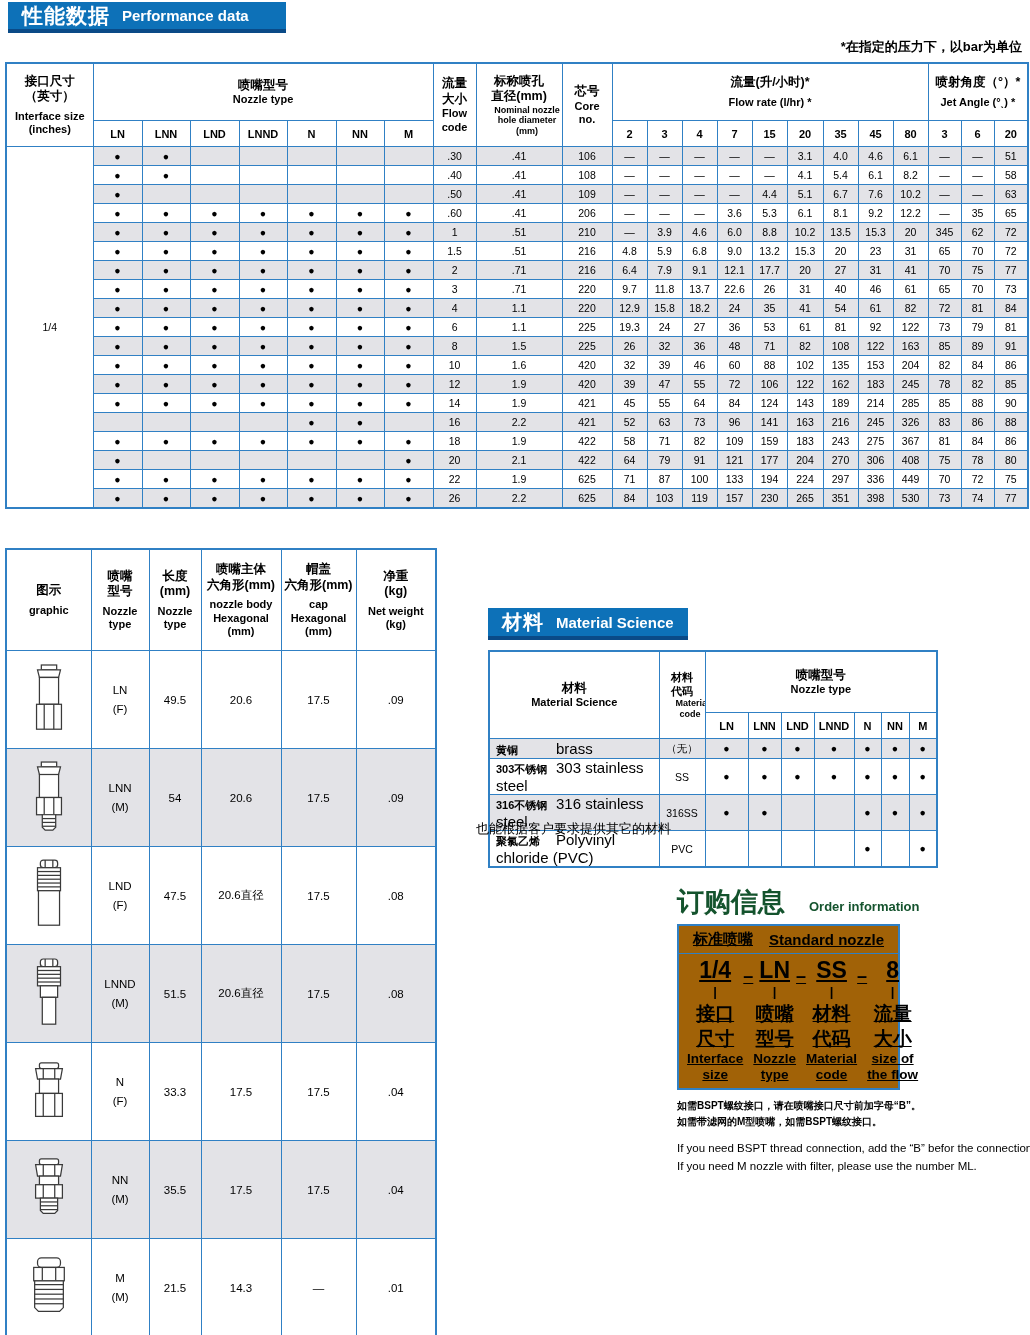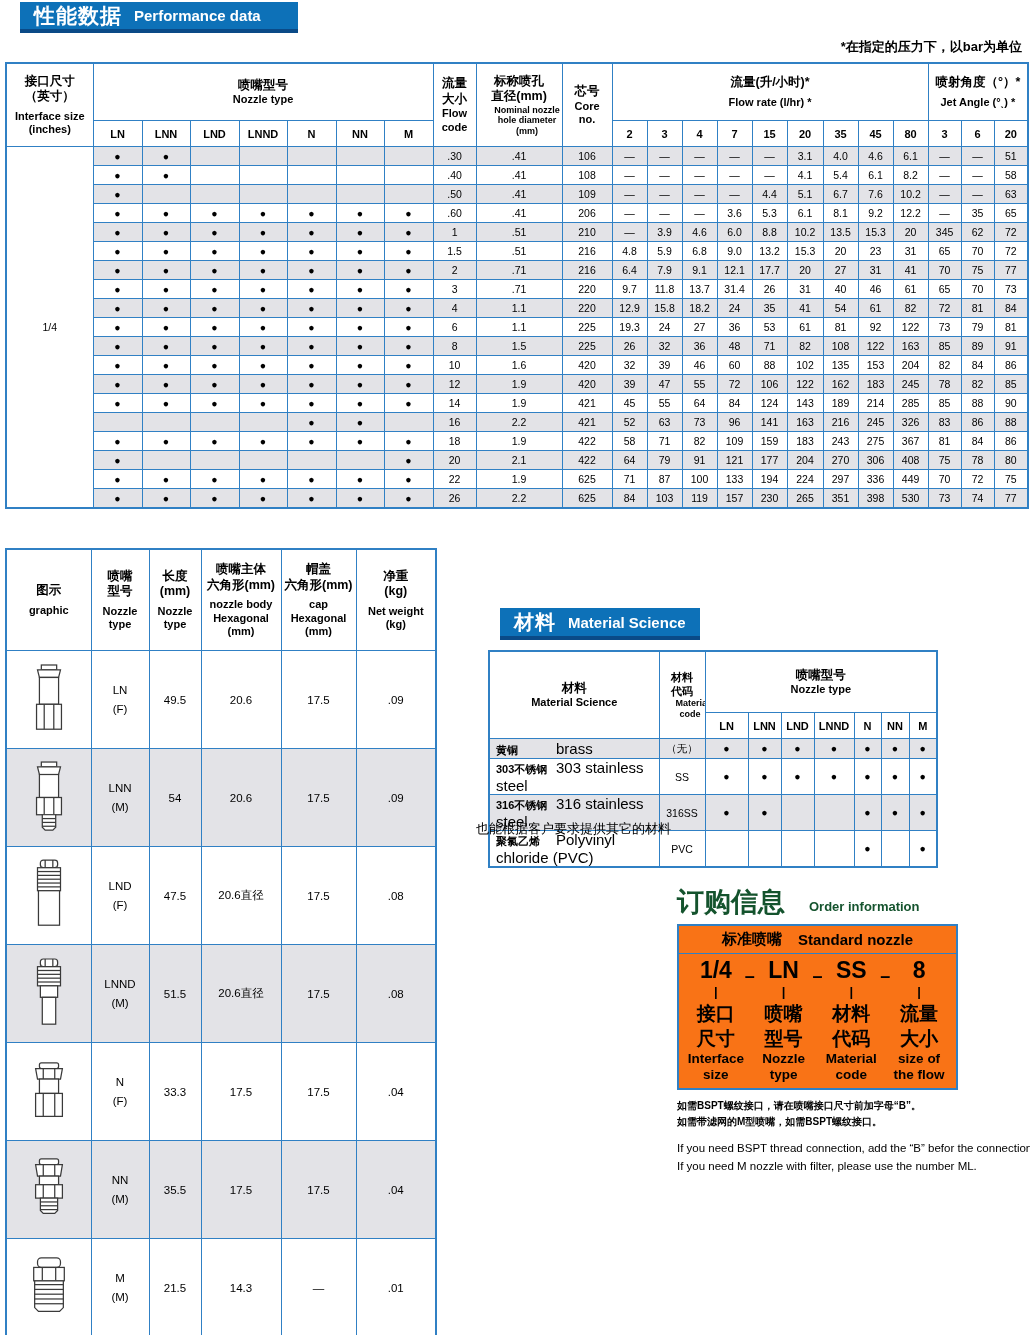--- a/index.html
+++ b/index.html
@@ -1,21 +1,21 @@
 <!DOCTYPE html>
 <html><head>
 <meta charset="utf-8">
 <style>
   html,body{margin:0;padding:0;background:#fff;}
   #page{position:relative;width:1030px;height:1335px;background:#fff;
         font-family:"Liberation Sans",sans-serif;color:#000;overflow:hidden;}
 
   
   .sec-bar{position:absolute;background:#0d71b8;border-bottom:4px solid #0a4a87;
-           color:#fff;display:flex;align-items:center;gap:12px;padding:0 14px;box-sizing:border-box;margin-left:12px;}
+           color:#fff;display:flex;align-items:center;gap:12px;padding:0 14px;box-sizing:border-box;}
   .bar-cn{font-size:21px;font-weight:bold;letter-spacing:1px;}
   .bar-en{font-size:15px;font-weight:bold;}
   #perf-bar{left:8px;top:2px;height:31px;min-width:278px;}
   #mat-bar{left:488px;top:608px;height:32px;}
   #mat-bar .bar-cn{font-size:20px;}
 
   .note{position:absolute;right:8px;top:38px;font-size:13px;font-weight:bold;}
 
   table{border-collapse:collapse;table-layout:fixed;}
   .perf,.dims,.mat{position:absolute;background:#fff;}
@@ -50,22 +50,22 @@
   .mat tbody td{height:19px;font-size:10.5px;}
   .mat .matname{text-align:left;padding-left:6px;}
   .mat .mcn{display:inline-block;width:60px;font-weight:bold;font-size:11px;}
   .mat .men{font-size:15px;}
   .mat-foot{position:absolute;left:476px;top:820px;font-size:13px;font-weight:normal;}
 
   
   .order-title{position:absolute;left:677px;top:884px;display:flex;align-items:baseline;gap:24px;color:#14532d;}
   .order-title .ot-cn{font-size:27px;font-weight:bold;}
   .order-title .ot-en{font-size:13px;font-weight:bold;}
-  .order-box{position:absolute;left:677px;top:924px;width:281px;height:166px;
-             border:2px solid #3080c4;box-sizing:border-box;background:#f97316;}
+  .order-box{position:absolute;left:677px;top:924px;width:223px;height:166px;
+             border:2px solid #3080c4;box-sizing:border-box;background:#a16207;text-decoration:underline;}
   .order-box-head{height:27px;border-bottom:1px solid #3080c4;display:flex;align-items:center;
                   justify-content:center;gap:16px;font-weight:bold;font-size:15px;}
   .order-box-body{display:flex;justify-content:space-between;padding:4px 8px 0 8px;}
   .opart{display:flex;flex-direction:column;align-items:center;width:62px;}
   .ocode{font-size:23px;font-weight:bold;line-height:1.1;}
   .opipe{font-size:13px;font-weight:bold;line-height:1.2;margin:1px 0 2px 0;}
   .ocn{font-size:19px;font-weight:bold;line-height:1.3;}
   .oen{font-size:13.5px;font-weight:bold;line-height:1.15;white-space:nowrap;}
   .osep{font-size:18px;font-weight:bold;padding-top:8px;}
   .order-notes{position:absolute;left:677px;top:1098px;width:352px;}
@@ -348,21 +348,21 @@
           <td class="dotcell">●</td>
           <td class="dotcell">●</td>
           <td class="dotcell">●</td>
           <td class="dotcell">●</td>
           <td>3</td>
           <td>.71</td>
           <td>220</td>
           <td>9.7</td>
           <td>11.8</td>
           <td>13.7</td>
-          <td>31.4</td>
+          <td>22.6</td>
           <td>26</td>
           <td>31</td>
           <td>40</td>
           <td>46</td>
           <td>61</td>
           <td>65</td>
           <td>70</td>
           <td>73</td>
         </tr>
         <tr class="stripe">

